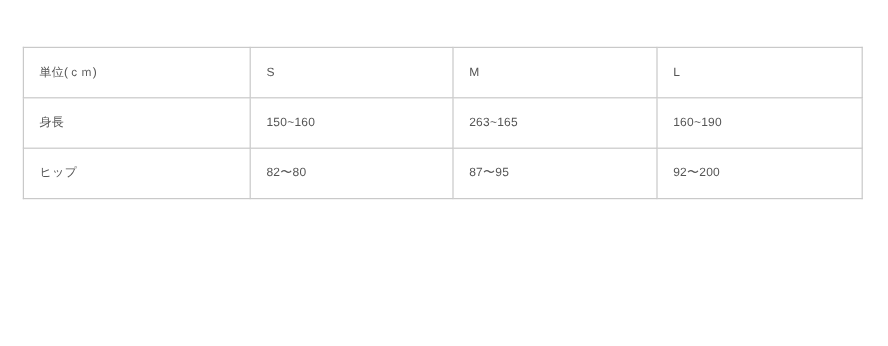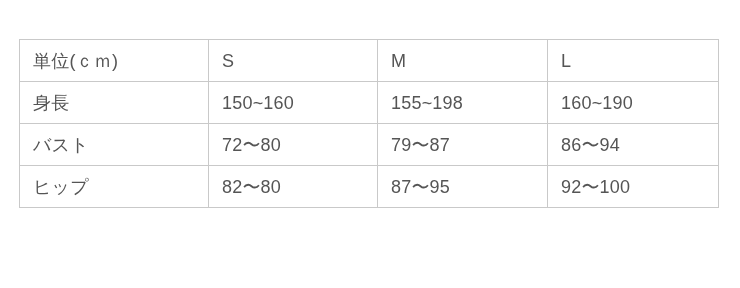--- a/index.html
+++ b/index.html
@@ -35,21 +35,21 @@
 
   .size-table th,
   .size-table td {
     border: 1px solid #c9c9c9;
     height: 41px;
     padding: 0 0 0 13px;
     margin: 0;
     text-align: left;
     vertical-align: middle;
     font-weight: normal;
-    font-size: 18px;
+    font-size: 10px;
     line-height: 18px;
     color: #555555;
     letter-spacing: 0.2px;
     white-space: nowrap;
     overflow: hidden;
   }
   .size-table th {
     color: #555555;
   }
 </style>
@@ -70,31 +70,25 @@
         <th>単位(ｃｍ)</th>
         <th>S</th>
         <th>M</th>
         <th>L</th>
       </tr>
     </thead>
     <tbody>
       <tr>
         <td>身長</td>
         <td>150~160</td>
-        <td>155~198</td>
+        <td>263~165</td>
         <td>160~190</td>
-      </tr>
-      <tr>
-        <td>バスト</td>
-        <td>72〜80</td>
-        <td>79〜87</td>
-        <td>86〜94</td>
       </tr>
       <tr>
         <td>ヒップ</td>
         <td>82〜80</td>
         <td>87〜95</td>
-        <td>92〜100</td>
+        <td>92〜200</td>
       </tr>
     </tbody>
   </table>
 
 </div>
 
 </body></html>

